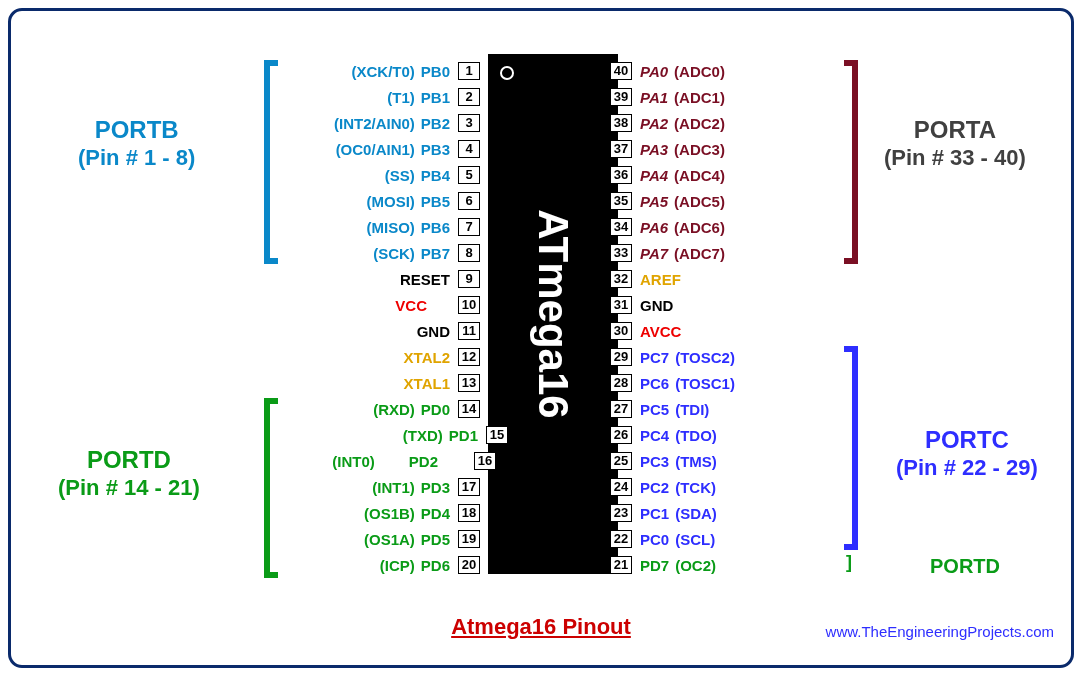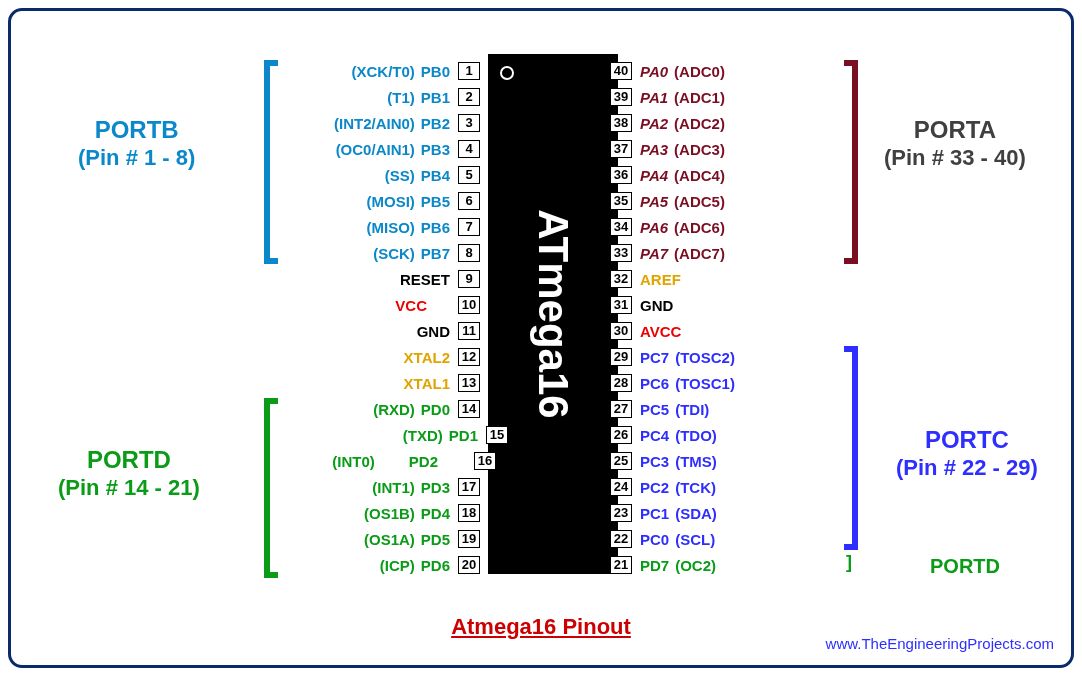--- a/index.html
+++ b/index.html
@@ -109,21 +109,21 @@
     transform: translateX(-50%);
     bottom: 28px;
     font-size: 22px;
     color: #c00;
     font-weight: bold;
     text-decoration: underline;
   }
   .credit {
     position: absolute;
     right: 20px;
-    bottom: 16px;
+    bottom: 28px;
     font-size: 15px;
     color: #2e2eff;
   }
   .small-bracket {
     position: absolute;
     color: #0a9b17;
     font-size: 18px;
     font-weight: bold;
   }
 </style>

